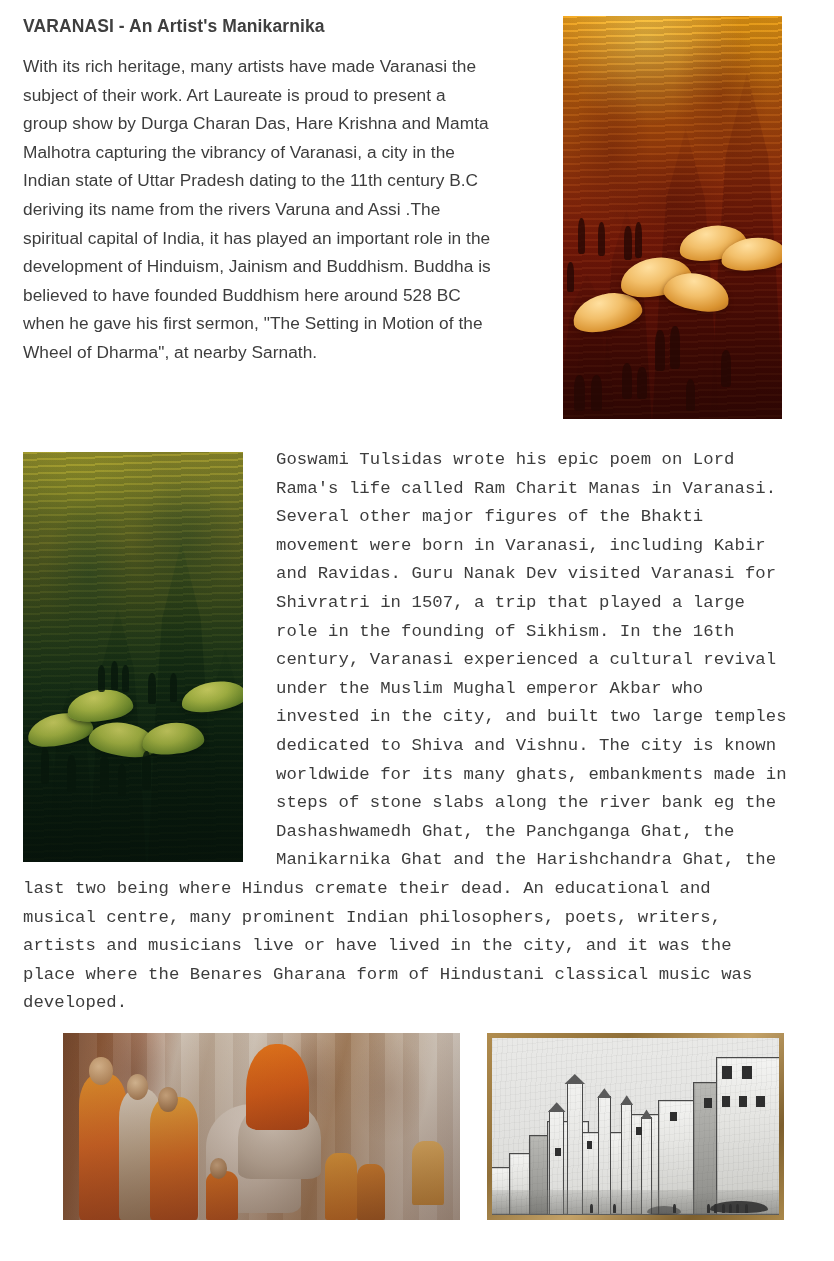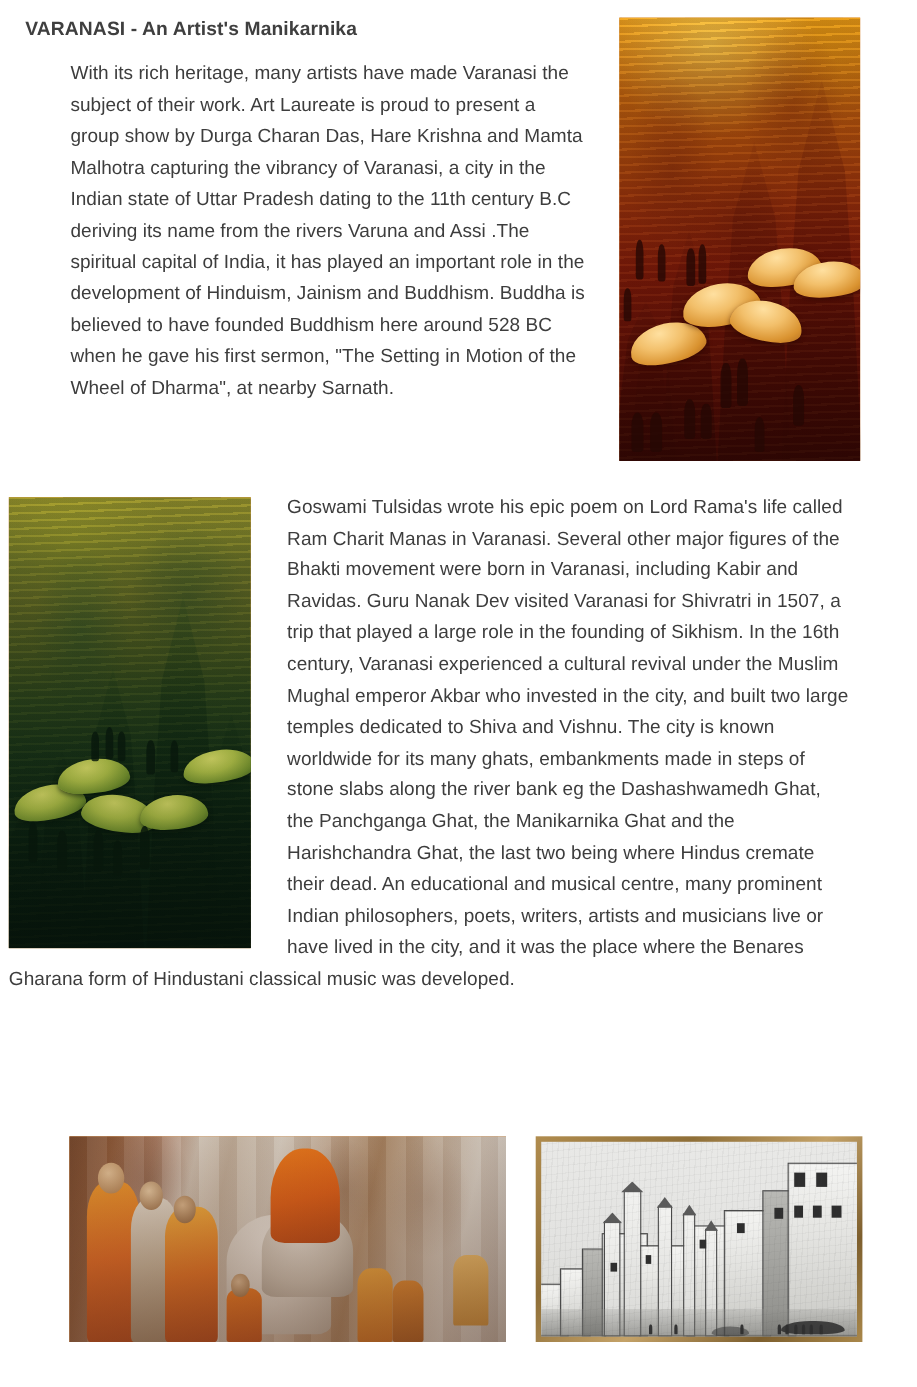--- a/index.html
+++ b/index.html
@@ -45,29 +45,29 @@
     letter-spacing: 0.05px;
     margin: 0;
   }
 
   
   .block-intro {
     position: absolute;
     left: 23px;
     top: 52px;
     width: 470px;
-    margin-left: 41px;
   }
 
   
   .block-history {
     position: absolute;
-    left: 8px;
+    left: 23px;
     top: 446px;
     width: 765px;
+    font-family: Liberation Mono, monospace;
   }
   .block-history .float-img {
     float: left;
     margin: 6px 33px 8px 0;
   }
   .block-history .para {
     text-align: left;
   }
 
   

